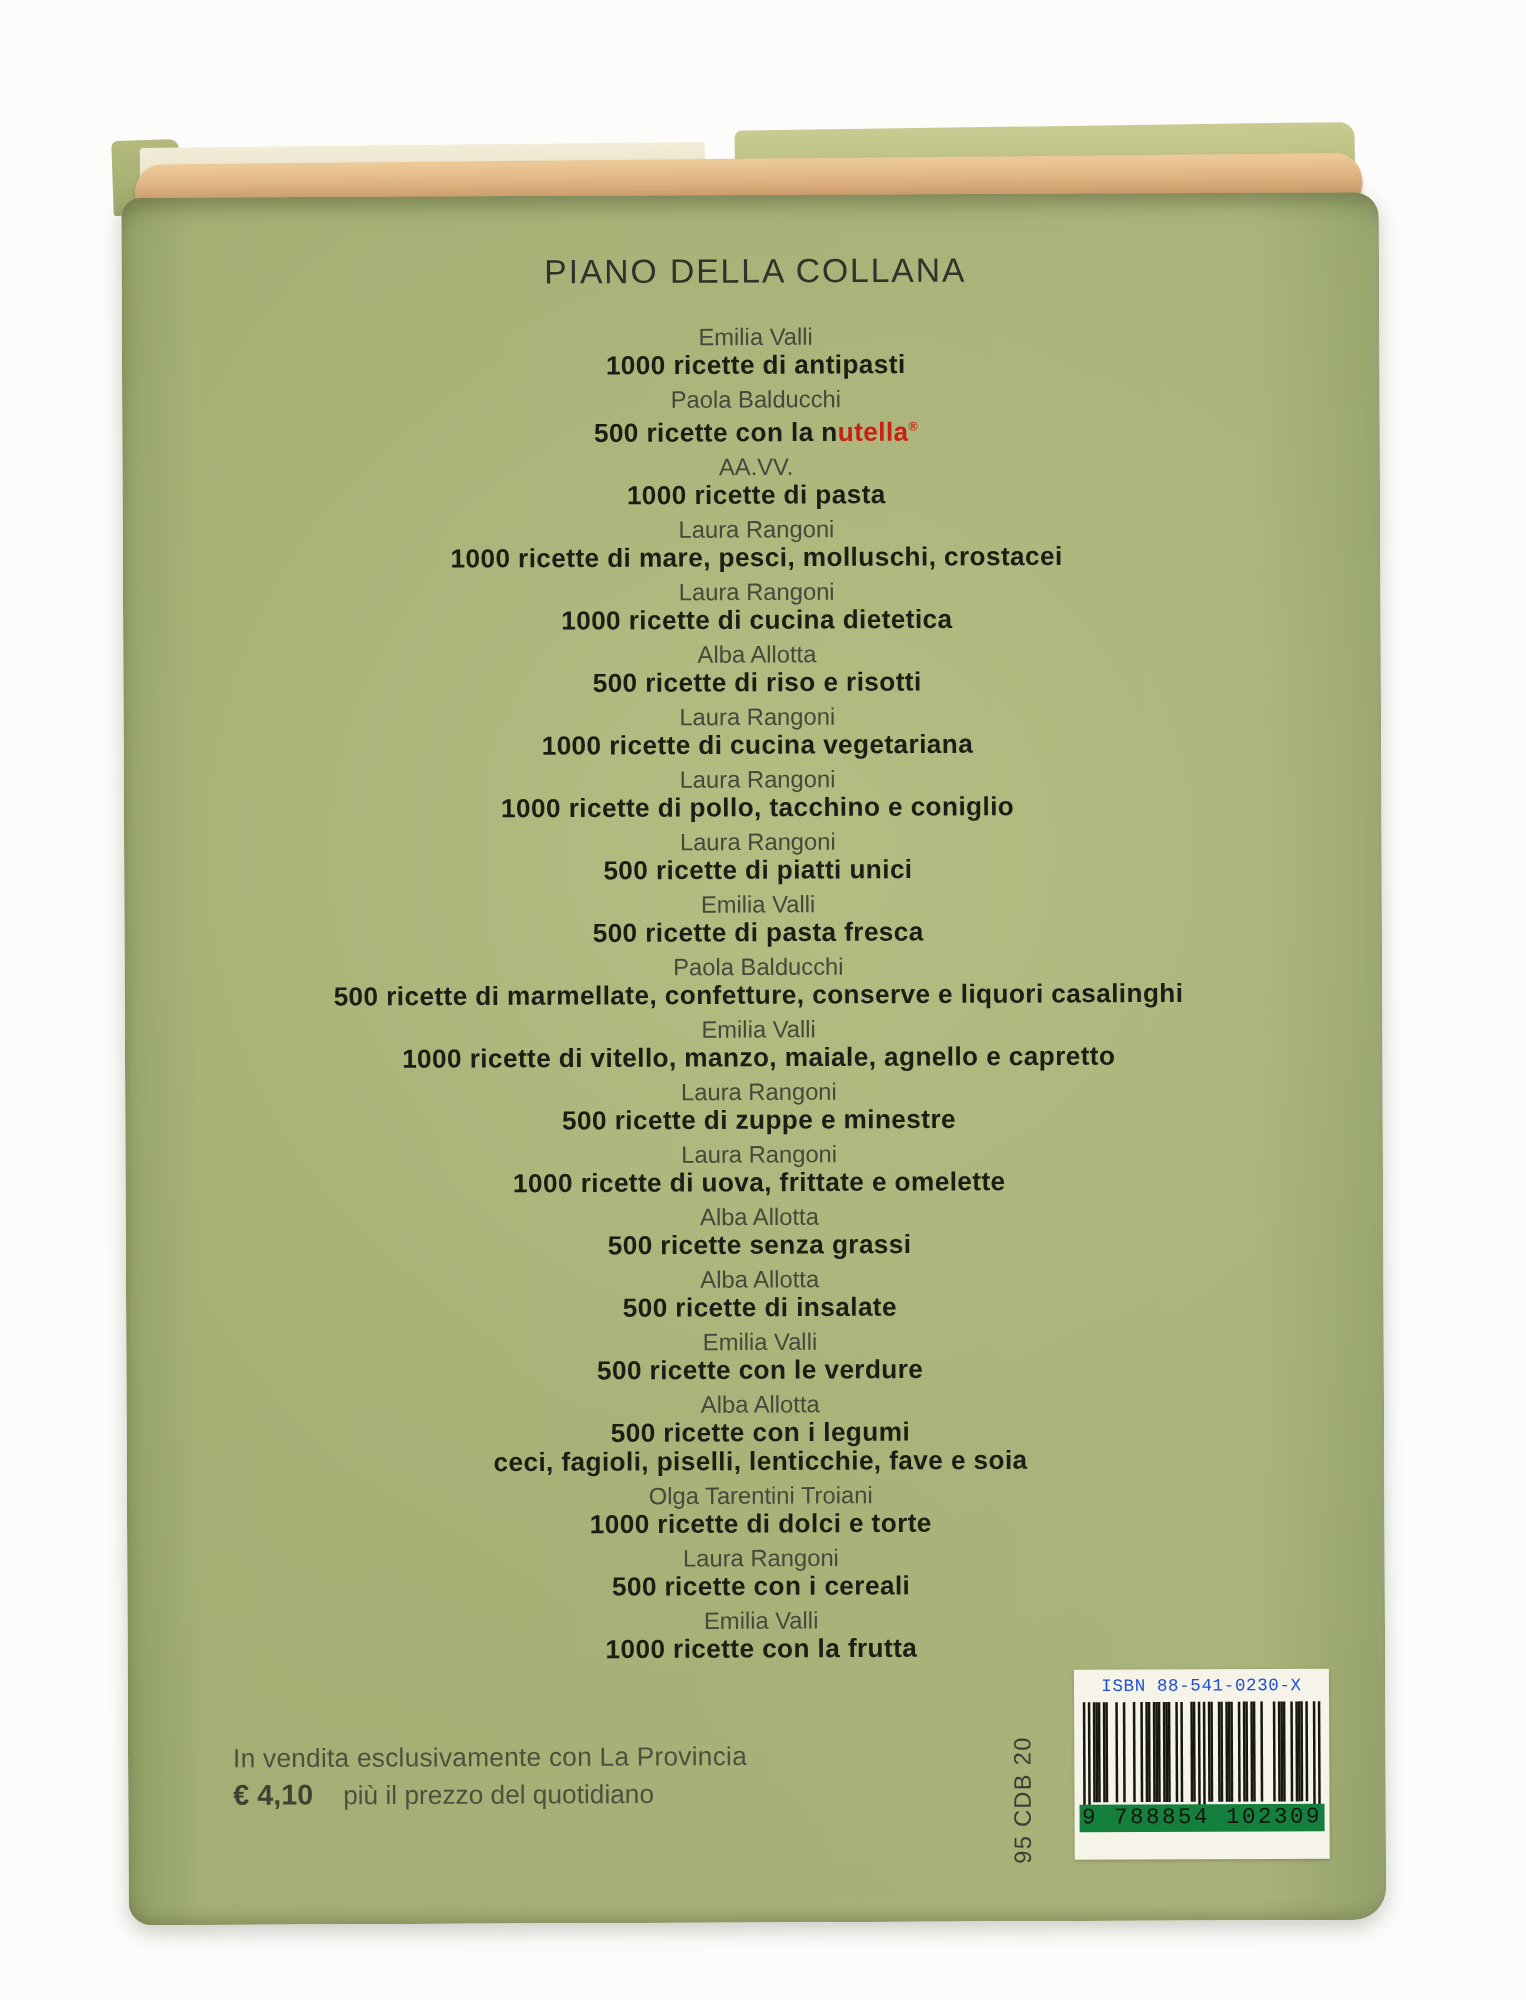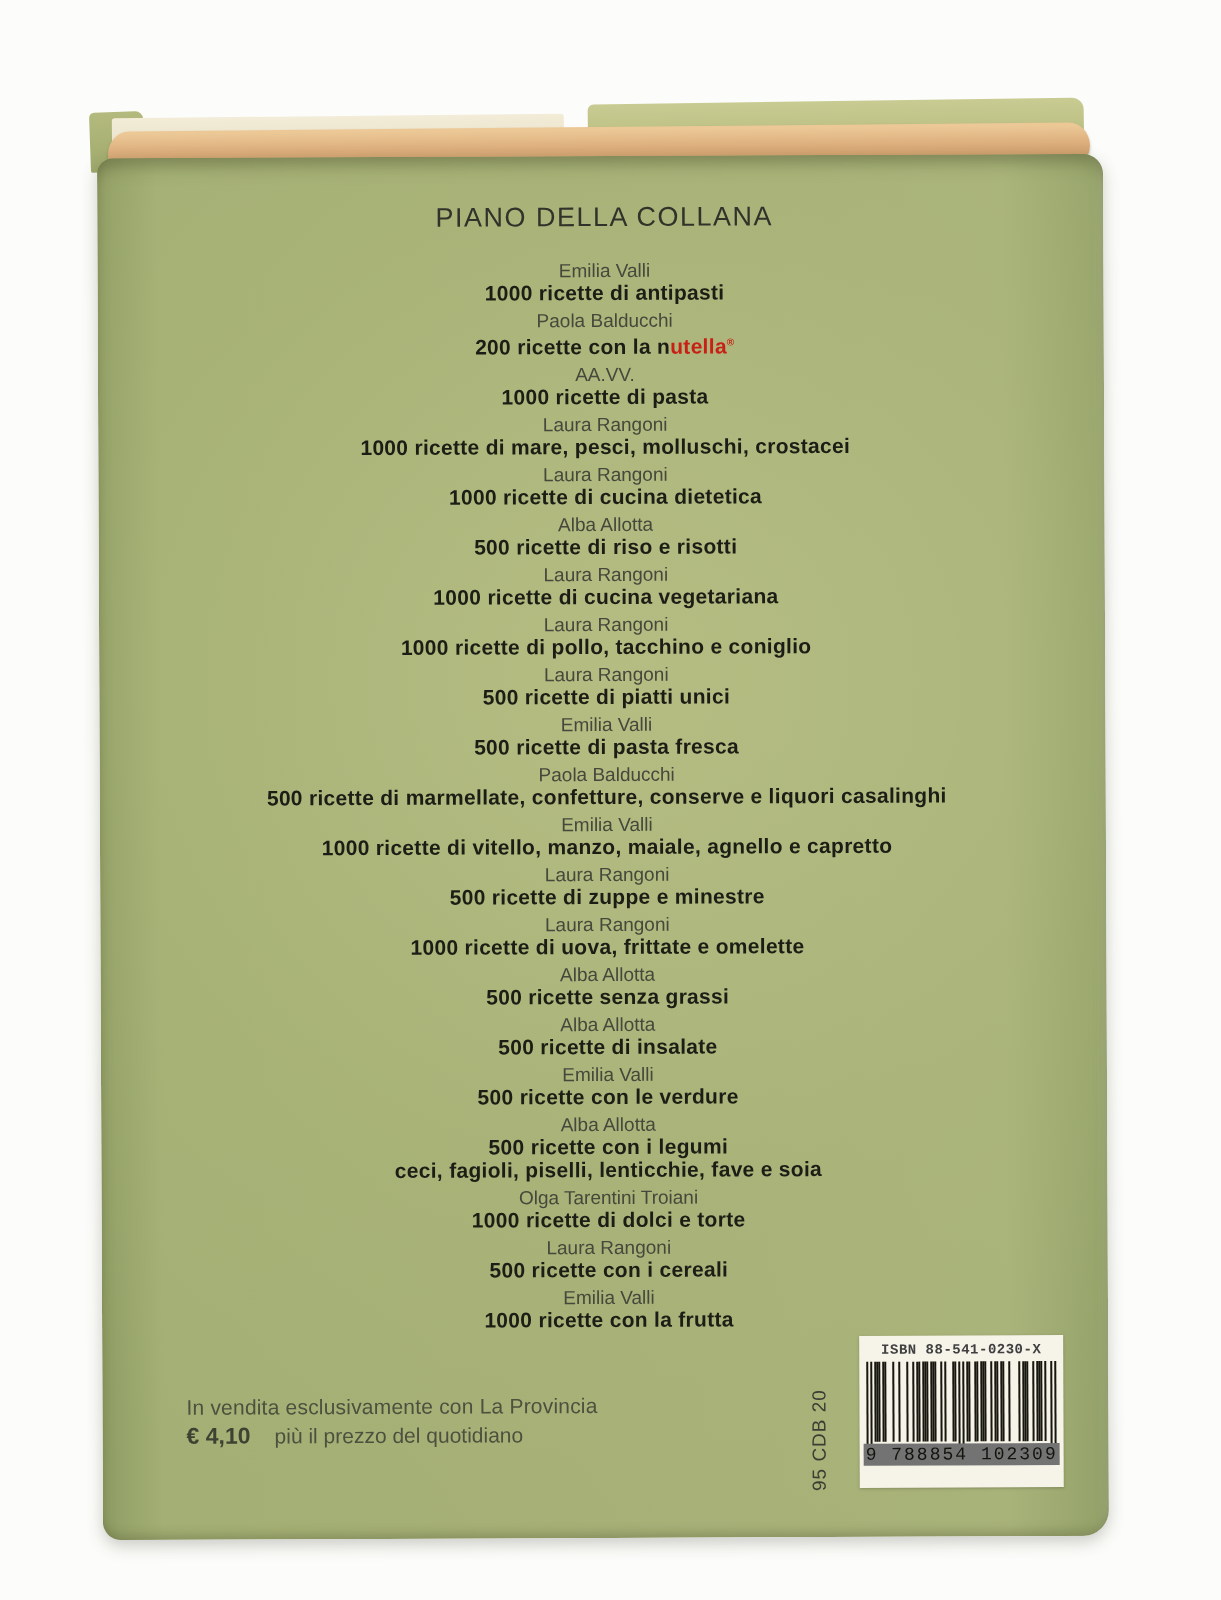--- a/index.html
+++ b/index.html
@@ -78,35 +78,34 @@
   
   .label{
     position:absolute;left:757px;top:1181px;width:204px;height:152px;
     background:#f6f3e9;
     box-shadow:0 1px 3px rgba(70,70,40,.35);
     display:flex;flex-direction:column;align-items:center;
     padding-top:5px;box-sizing:border-box;
   }
   .isbn{
     font-family:"Liberation Mono", monospace;
-    font-size:14px;letter-spacing:.5px;color:#404040;line-height:18px;
+    font-size:14px;letter-spacing:.5px;color:#1d4ed8;line-height:18px;
     white-space:nowrap;
-    font-weight:bold;
   }
   .bars{
     margin-top:3px;height:88px;display:flex;align-items:flex-start;
   }
   .bars .m{width:2px;height:80px;}
   .bars .b{background:#17170f;}
   .bars .w{background:transparent;}
   .bars .g{height:88px;}
   .barcode-number{
     font-family:"Liberation Mono", monospace;
     font-size:18px;letter-spacing:2px;color:#14140f;line-height:22px;
-    margin-top:-6px;background:#737373;padding:0 2px;
+    margin-top:-6px;background:#15803d;padding:0 2px;
     white-space:nowrap;
   }
 
   
   .print-code{
     position:absolute;left:706px;top:1228px;height:108px;
     writing-mode:vertical-rl;transform:rotate(180deg);
     font-size:19px;color:#3b3d33;letter-spacing:1px;
     white-space:nowrap;
   }
@@ -125,21 +124,21 @@
 
     <div class="content">
       <h1 class="collection-title">PIANO DELLA COLLANA</h1>
       <div class="entries" id="series-list">
           <div class="entry">
             <div class="author">Emilia Valli</div>
             <div class="btitle">1000 ricette di antipasti</div>
           </div>
           <div class="entry">
             <div class="author">Paola Balducchi</div>
-            <div class="btitle"><span>200 ricette con la n</span><span class="red">utella</span><sup>®</sup></div>
+            <div class="btitle"><span>500 ricette con la n</span><span class="red">utella</span><sup>®</sup></div>
           </div>
           <div class="entry">
             <div class="author">AA.VV.</div>
             <div class="btitle">1000 ricette di pasta</div>
           </div>
           <div class="entry">
             <div class="author">Laura Rangoni</div>
             <div class="btitle">1000 ricette di mare, pesci, molluschi, crostacei</div>
           </div>
           <div class="entry">

